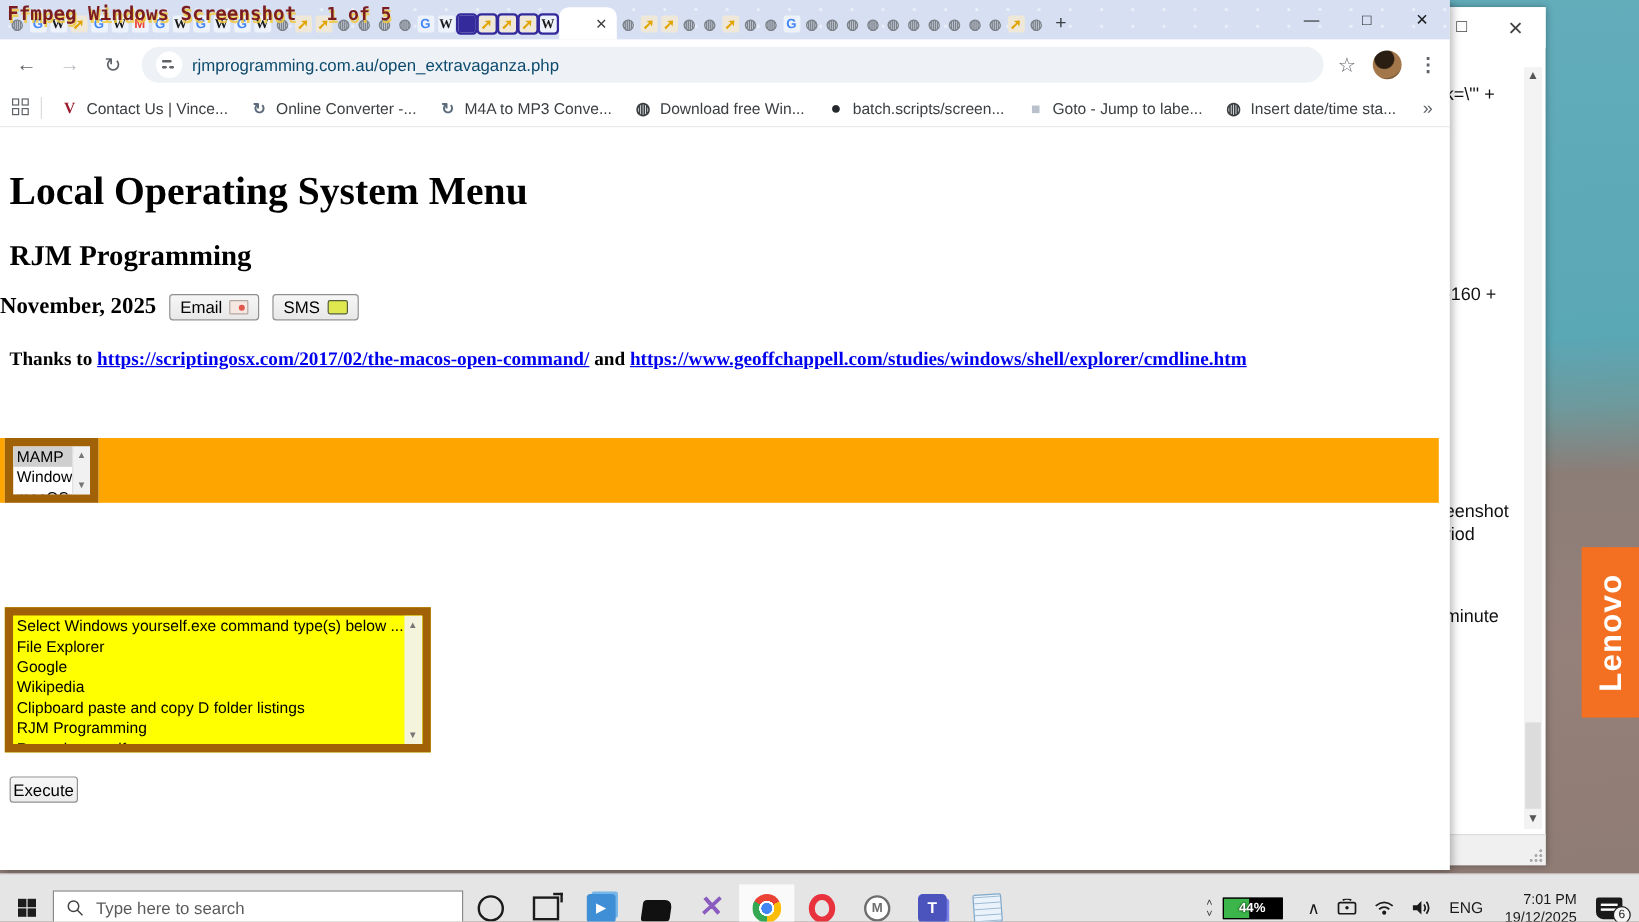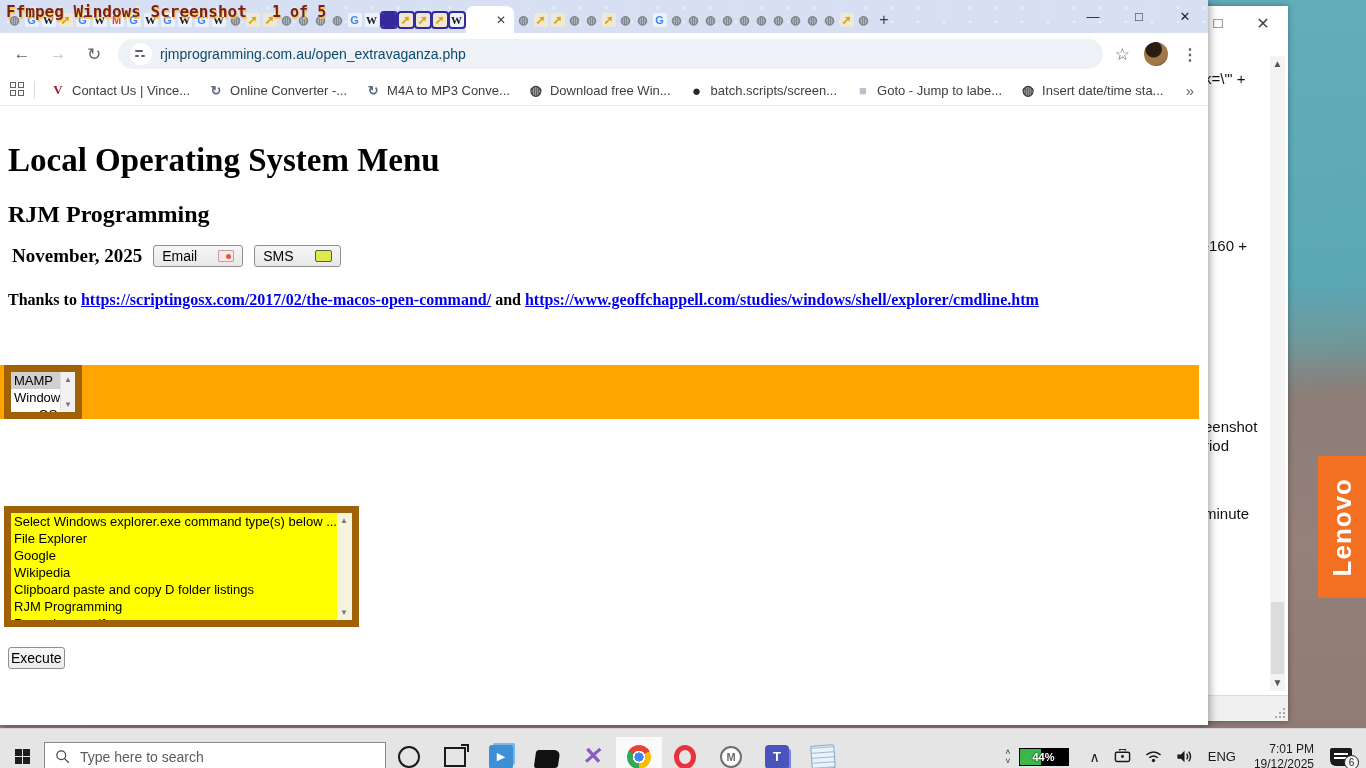--- a/index.html
+++ b/index.html
@@ -92,24 +92,24 @@
   .bm-github { color:#24292e; font-size:15px; }
   .bm-square { color:#b9c2cc; }
   .bm-globe-dark { color:#3c4043; font-size:14px; }
   .bm-label { font-size:13px; color:#3c4043; white-space:nowrap; }
   #bm-overflow { margin-left:auto; margin-right:14px; color:#5f6368; font-size:15px; }
 
   
   #page { position:absolute; left:0; top:107px; width:1208px; bottom:0; background:#fff; overflow:hidden; }
   #page h1 { position:absolute; left:8px; top:35px; font-family:"Liberation Serif",serif; font-size:33px; color:#000; }
   #page h2 { position:absolute; left:8px; top:94px; font-family:"Liberation Serif",serif; font-size:24px; color:#000; }
-  #date-row { position:absolute; left:12px; top:138px; display:flex; align-items:center; }
+  #date-row { position:absolute; left:0; top:138px; display:flex; align-items:center; }
   #date-label { font-family:"Liberation Serif",serif; font-weight:bold; font-size:19px; }
   .mini-btn { margin-left:11px; padding:2px 8px; font-size:14px; color:#000; background:linear-gradient(#f6f6f6,#e8e8e8);
-    border:1px solid #8f8f8f; border-radius:3px; display:flex; align-items:center; gap:21px; }
+    border:1px solid #8f8f8f; border-radius:3px; display:flex; align-items:center; gap:6px; }
   .env-ic { width:16px; height:12px; background:#f6e7e2; border:1px solid #b5a8a2; position:relative; border-radius:1px; }
   .env-ic::after { content:""; position:absolute; right:2px; top:3px; width:5px; height:5px; border-radius:50%; background:#e2574c; }
   .sms-ic { width:17px; height:12px; background:#dfe84f; border:1px solid #55603a; border-radius:2px; }
   #thanks-row { position:absolute; left:8px; top:184px; font-family:"Liberation Serif",serif; font-weight:bold; font-size:16px; color:#000; white-space:nowrap; }
   #thanks-row a { color:#0000ee; text-decoration:underline; }
   #orange-bar { position:absolute; left:0; top:258px; width:1199px; height:54px; }
   .listbox { position:absolute; background:#fff; border:7px solid #a16207; font-size:13px; color:#000; overflow:hidden; }
   #os-select { left:4px; top:258px; width:78px; height:54px; }
   .lb-opt { height:17px; line-height:17px; padding-left:3px; white-space:nowrap; }
   .lb-opt.sel { background:#cfcfcf; }
@@ -436,21 +436,21 @@
           <div class="lb-opt">Windows</div>
           <div class="lb-opt">macOS</div>
         </div>
       <div class="lb-scroll">
         <span class="lb-up">▲</span>
         <span class="lb-dn">▼</span>
       </div>
     </div>
     <div class="listbox" id="cmd-select" style="background: rgb(255, 255, 0);">
       <div id="cmd-opts">
-          <div class="lb-opt" style="background: rgb(255, 255, 0);">Select Windows explorer.exe command type(s) below ...</div>
+          <div class="lb-opt" style="background: rgb(255, 255, 0);">Select Windows yourself.exe command type(s) below ...</div>
           <div class="lb-opt" style="background: rgb(255, 255, 0);">File Explorer</div>
           <div class="lb-opt" style="background: rgb(255, 255, 0);">Google</div>
           <div class="lb-opt" style="background: rgb(255, 255, 0);">Wikipedia</div>
           <div class="lb-opt" style="background: rgb(255, 255, 0);">Clipboard paste and copy D folder listings</div>
           <div class="lb-opt" style="background: rgb(255, 255, 0);">RJM Programming</div>
           <div class="lb-opt" style="background: rgb(255, 255, 0);">Record yourself</div>
         </div>
       <div class="lb-scroll">
         <span class="lb-up">▲</span>
         <span class="lb-dn">▼</span>

